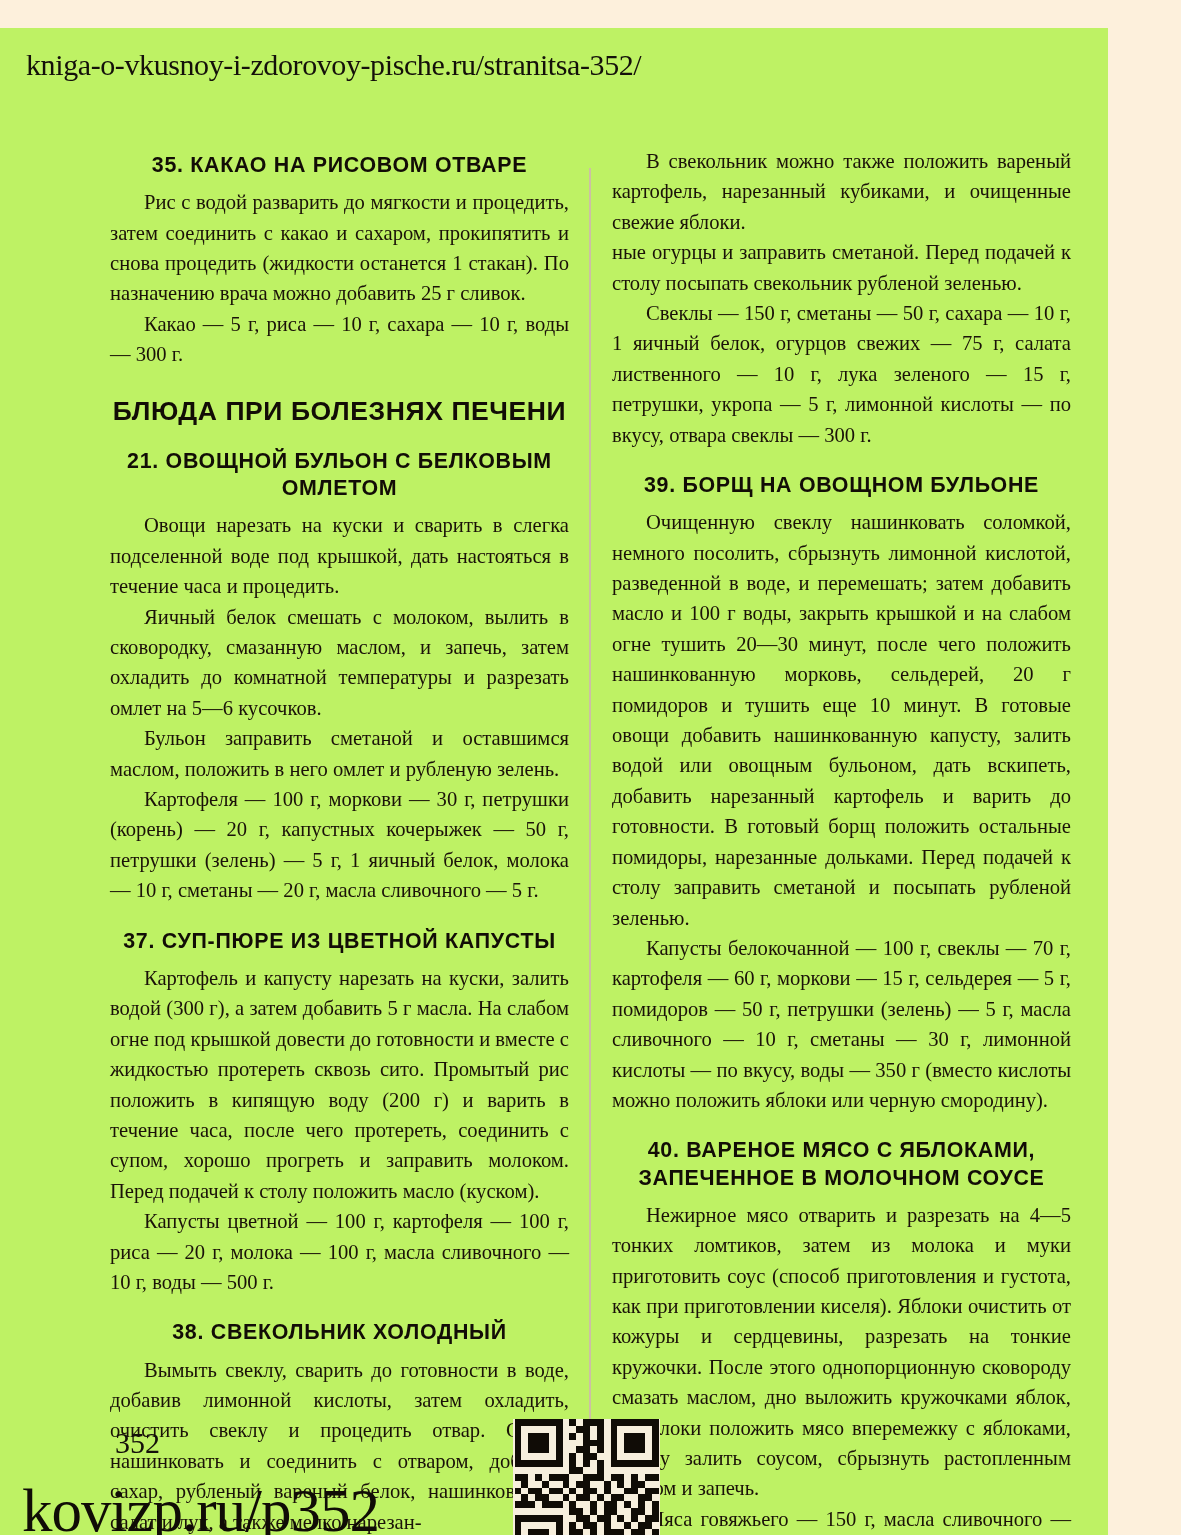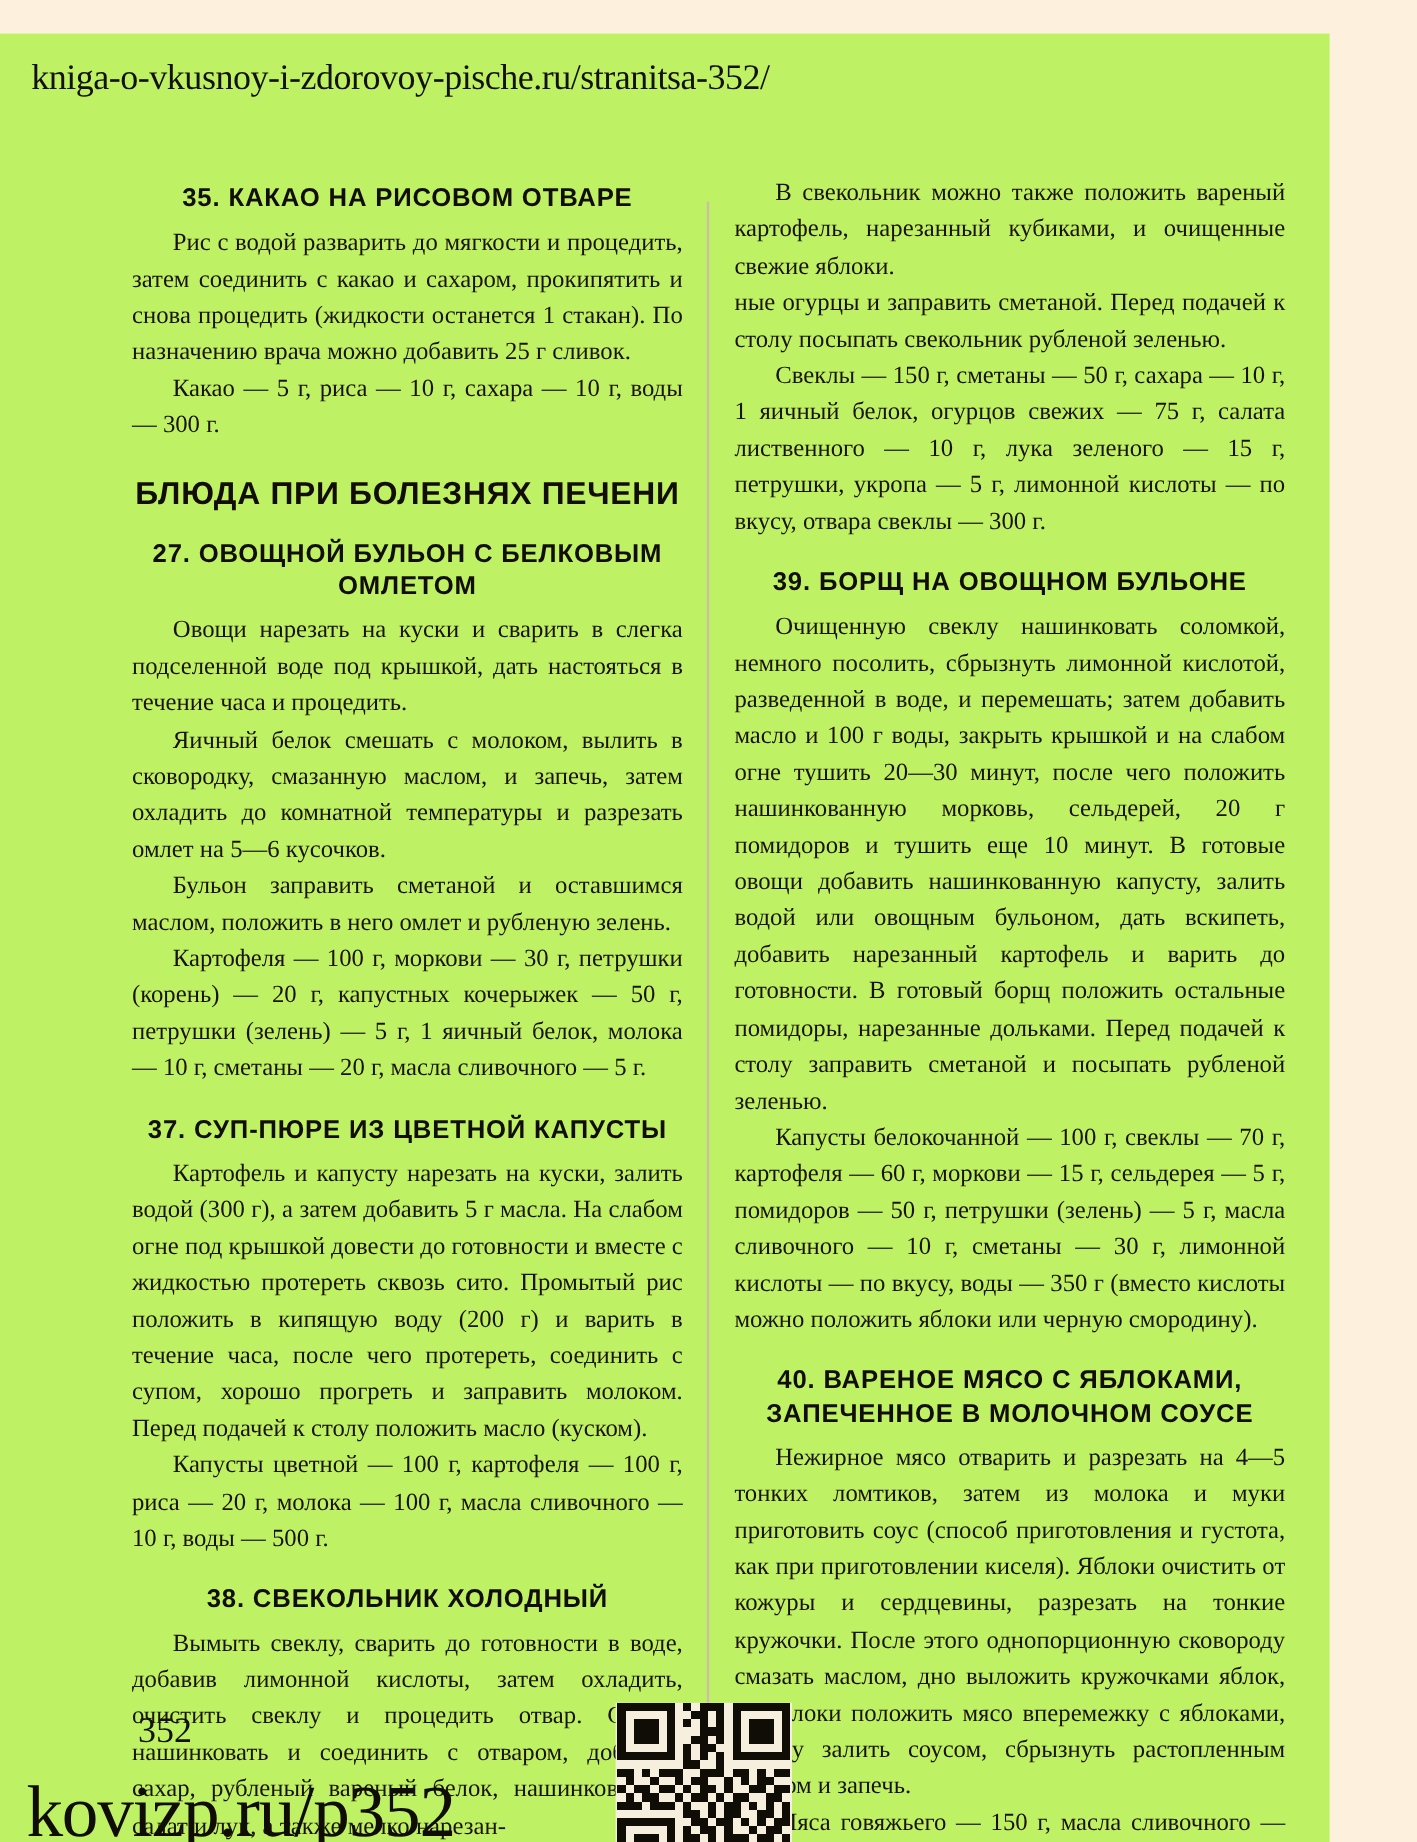--- a/index.html
+++ b/index.html
@@ -129,21 +129,21 @@
     <div class="divider"></div>
 
     <div class="col col-left">
 
       <h3 class="recipe-title tight-top">35. КАКАО НА РИСОВОМ ОТВАРЕ</h3>
       <p class="para">Рис с водой разварить до мягкости и процедить, затем соединить с какао и сахаром, прокипятить и снова процедить (жидкости останется 1 стакан). По назначению врача можно добавить 25 г сливок.</p>
       <p class="para">Какао — 5 г, риса — 10 г, сахара — 10 г, воды — 300 г.</p>
 
       <h2 class="section-title">БЛЮДА ПРИ БОЛЕЗНЯХ ПЕЧЕНИ</h2>
 
-      <h3 class="recipe-title">27. ОВОЩНОЙ БУЛЬОН С БЕЛКОВЫМ ОМЛЕТОМ</h3>
+      <h3 class="recipe-title">21. ОВОЩНОЙ БУЛЬОН С БЕЛКОВЫМ ОМЛЕТОМ</h3>
       <p class="para">Овощи нарезать на куски и сварить в слегка подселенной воде под крышкой, дать настояться в течение часа и процедить.</p>
       <p class="para">Яичный белок смешать с молоком, вылить в сковородку, смазанную маслом, и запечь, затем охладить до комнатной температуры и разрезать омлет на 5—6 кусочков.</p>
       <p class="para">Бульон заправить сметаной и оставшимся маслом, положить в него омлет и рубленую зелень.</p>
       <p class="para">Картофеля — 100 г, моркови — 30 г, петрушки (корень) — 20 г, капустных кочерыжек — 50 г, петрушки (зелень) — 5 г, 1 яичный белок, молока — 10 г, сметаны — 20 г, масла сливочного — 5 г.</p>
 
       <h3 class="recipe-title">37. СУП-ПЮРЕ ИЗ ЦВЕТНОЙ КАПУСТЫ</h3>
       <p class="para">Картофель и капусту нарезать на куски, залить водой (300 г), а затем добавить 5 г масла. На слабом огне под крышкой довести до готовности и вместе с жидкостью протереть сквозь сито. Промытый рис положить в кипящую воду (200 г) и варить в течение часа, после чего протереть, соединить с супом, хорошо прогреть и заправить молоком. Перед подачей к столу положить масло (куском).</p>
       <p class="para">Капусты цветной — 100 г, картофеля — 100 г, риса — 20 г, молока — 100 г, масла сливочного — 10 г, воды — 500 г.</p>
 
       <h3 class="recipe-title">38. СВЕКОЛЬНИК ХОЛОДНЫЙ</h3>

